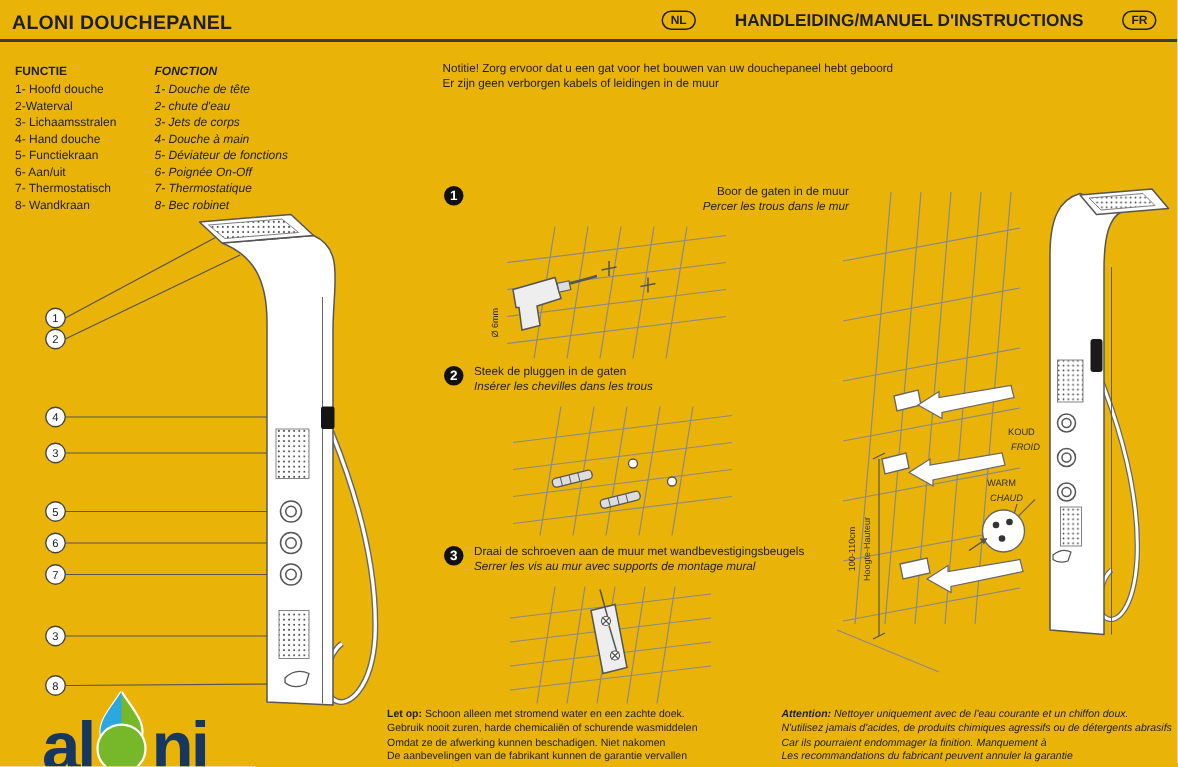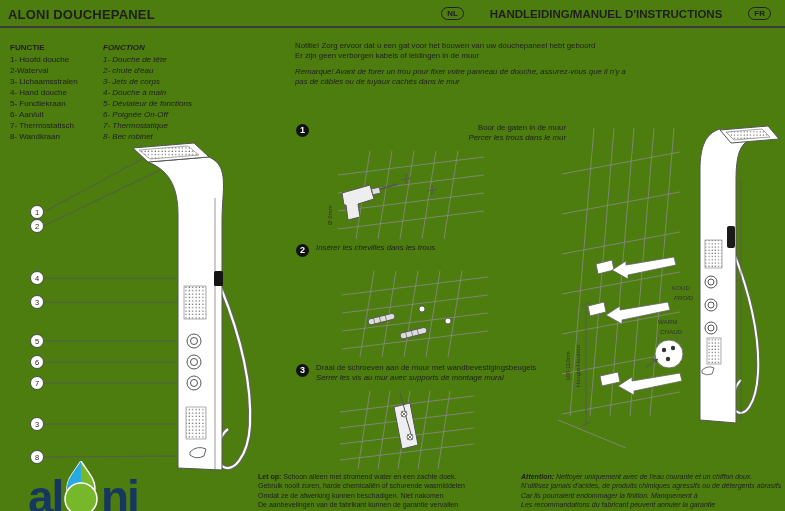--- a/index.html
+++ b/index.html
@@ -1,16 +1,16 @@
 <!DOCTYPE html>
 <html><head>
 <meta charset="utf-8">
 <style>
   html,body{margin:0;padding:0;background:#fff;}
-  .page{position:relative;width:785px;height:511px;background:#4d7c0f;overflow:hidden;
+  .page{position:relative;width:785px;height:511px;background:#eab308;overflow:hidden;
         font-family:"Liberation Sans", sans-serif;color:#1f1f1f;}
   .abs{position:absolute;}
   
   .product-title{left:8px;top:7px;font-size:13px;font-weight:bold;letter-spacing:.2px;}
   .header-right{right:14px;top:7px;display:flex;align-items:center;gap:26px;}
   .lang-badge{display:inline-block;border:1.4px solid #222;border-radius:10px;
               padding:0 5px;font-size:8px;font-weight:bold;height:11px;line-height:11px;}
   .manual-title{font-size:11.5px;font-weight:bold;}
   .header-rule{left:0;top:26px;width:785px;height:2px;background:#3c3c3c;}
   
@@ -67,21 +67,20 @@
     <div>4- Douche à main</div>
     <div>5- Déviateur de fonctions</div>
     <div>6- Poignée On-Off</div>
     <div>7- Thermostatique</div>
     <div>8- Bec robinet</div>
   </div>
 
   <div class="abs notice">
     <div><b>Notitie!</b><span> Zorg ervoor dat u een gat voor het bouwen van uw douchepaneel hebt geboord</span></div>
     <div>Er zijn geen verborgen kabels of leidingen in de muur</div>
-    <div class="fr"><b>Remarque!</b><span> Avant de forer un trou pour fixer votre panneau de douche, assurez-vous que il n'y a pas de câbles ou de tuyaux cachés dans le mur</span></div>
   </div>
 
   <svg class="abs" style="left:8px;top:140px;" width="275" height="335" viewBox="0 0 275 335">
     <defs>
       <pattern id="dotsL" width="3.4" height="3.4" patternUnits="userSpaceOnUse">
         <circle cx="1.1" cy="1.1" r="0.65" fill="#444"></circle>
       </pattern>
     </defs>
     <g stroke="#555" stroke-width="0.8">
       <line x1="35.5" y1="72" x2="140" y2="16"></line>
@@ -185,20 +184,21 @@
       <line x1="79" y1="33" x2="89" y2="31"></line>
         <line x1="84" y1="27" x2="84" y2="37"></line>
       <line x1="105" y1="44" x2="115" y2="42"></line>
         <line x1="110" y1="38" x2="110" y2="48"></line>
     </g>
     <text x="10" y="78" font-size="6" fill="#333" transform="rotate(-90 10 78)">Ø 6mm</text>
   </svg>
 
   <div class="abs step-badge" style="left:296px;top:244px;">2</div>
   <div class="abs step-label" style="left:316px;top:243px;width:250px;">
+    <div class="nl">Steek de pluggen in de gaten</div>
     <div class="fr">Insérer les chevilles dans les trous</div>
   </div>
   <svg class="abs" style="left:330px;top:267px;" width="160" height="94" viewBox="0 0 160 94">
     <g stroke="#8a8a8a" stroke-width="0.8">
       <line x1="44" y1="4" x2="30" y2="90"></line>
         <line x1="66" y1="4" x2="52" y2="90"></line>
       <line x1="88" y1="4" x2="74" y2="90"></line>
         <line x1="110" y1="4" x2="96" y2="90"></line>
       <line x1="132" y1="4" x2="118" y2="90"></line>
       <line x1="12" y1="28" x2="158" y2="10"></line>

